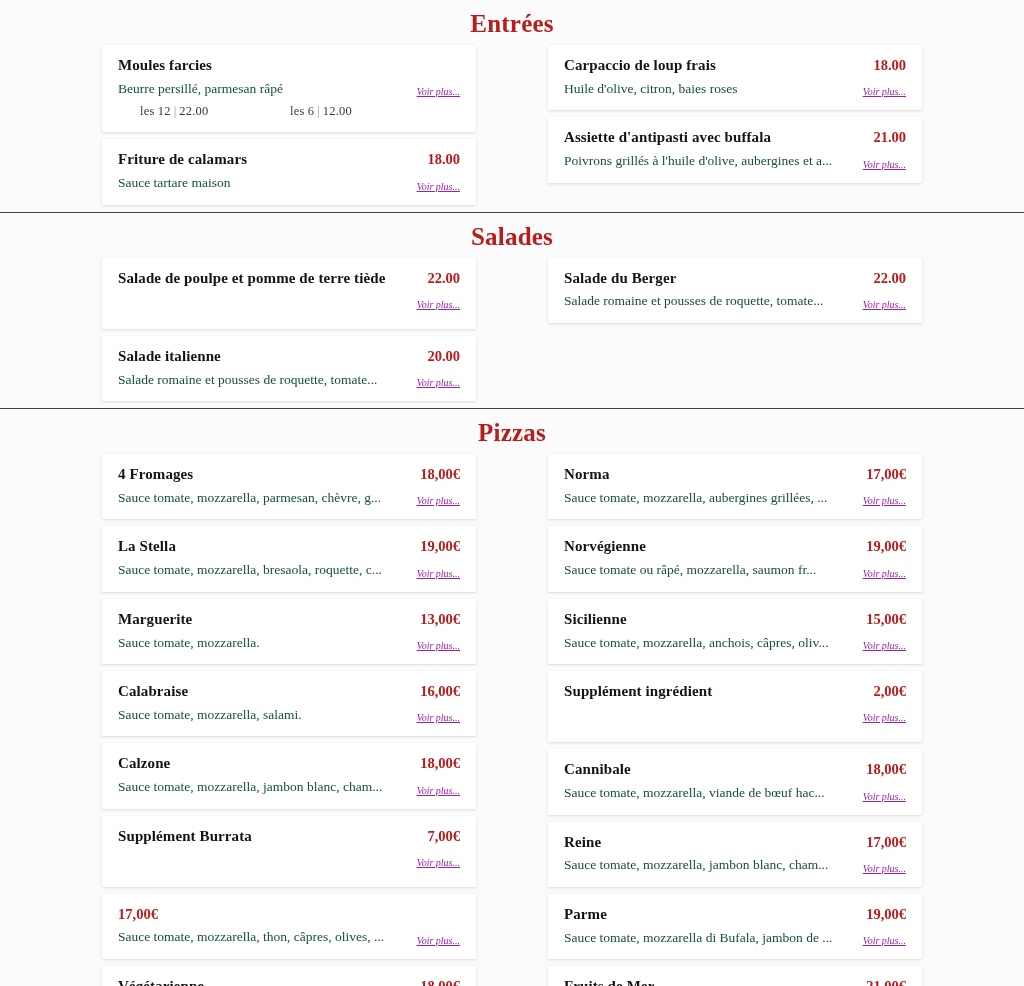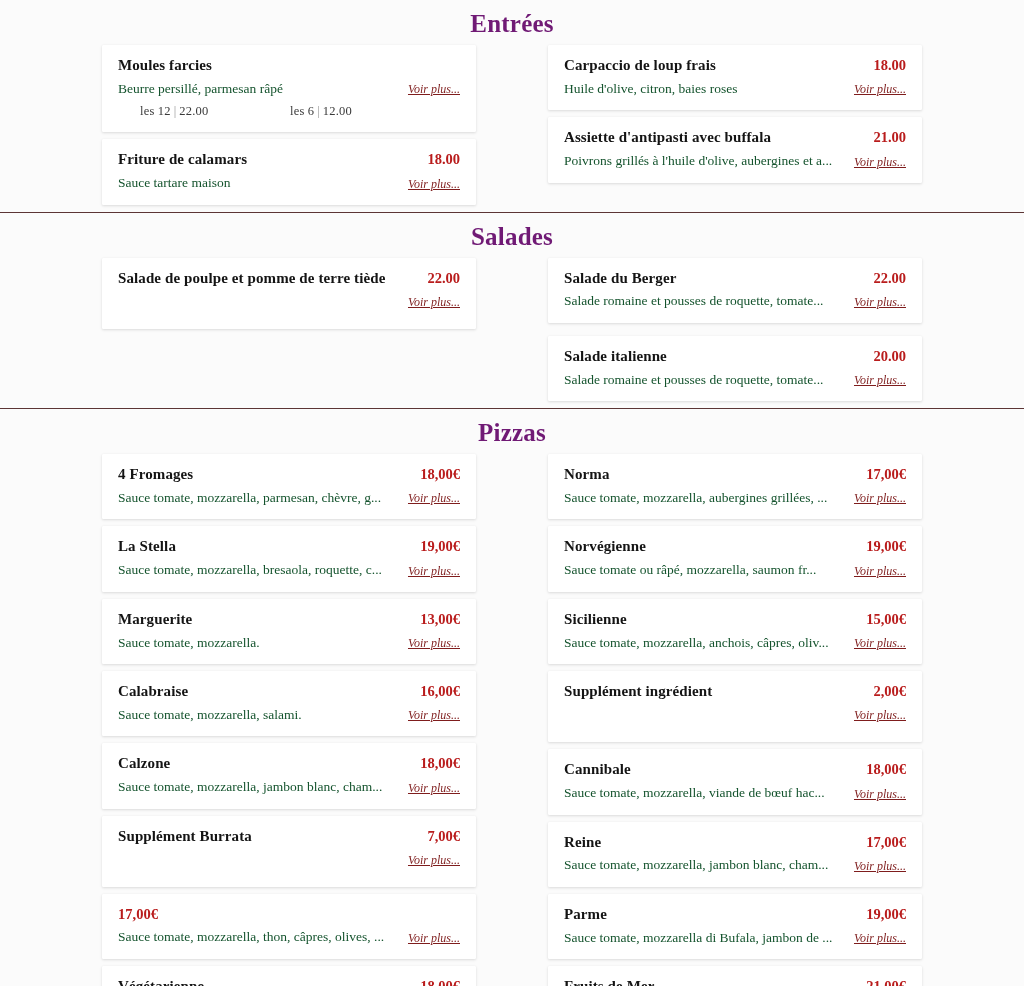--- a/index.html
+++ b/index.html
@@ -22,21 +22,21 @@
   .section-divider {
     width: 100%;
     height: 0;
     border-top: 1px solid #5c3535;
   }
   .section-title {
     text-align: center;
     font-family: "Liberation Serif", "DejaVu Serif", serif;
     font-weight: 700;
     font-size: 25px;
-    color: #701a75;
+    color: #b91c1c;
     letter-spacing: 0.2px;
     margin: 0;
     padding-top: 6px;
     padding-bottom: 4px;
     line-height: 1.4;
   }
 
   
   .cards-grid {
     width: 820px;
@@ -49,21 +49,21 @@
   }
   .col {
     width: 374px;
     display: flex;
     flex-direction: column;
   }
   .center-row {
     width: 820px;
     margin: 0 auto;
     display: flex;
-    justify-content: flex-end;
+    justify-content: flex-start;
   }
 
   
   .card {
     position: relative;
     width: 374px;
     background: #ffffff;
     padding: 11px 16px 13px 16px;
     margin-bottom: 7px;
     box-shadow: 0 1px 3px rgba(0,0,0,0.13), 0 0 1px rgba(0,0,0,0.07);
@@ -102,23 +102,23 @@
   .item-desc {
     font-size: 13.5px;
     color: #14532d;
     line-height: 1.3;
     flex: 1 1 auto;
     overflow: hidden;
     white-space: nowrap;
     text-overflow: ellipsis;
   }
   .see-more {
-    font-size: 12px;
+    font-size: 10px;
     font-style: italic;
-    color: #7f1d1d;
+    color: #a21caf;
     text-decoration: underline;
     white-space: nowrap;
     flex: 0 0 auto;
     cursor: pointer;
   }
   
   .variants {
     display: flex;
     margin-top: 7px;
     padding-left: 22px;

